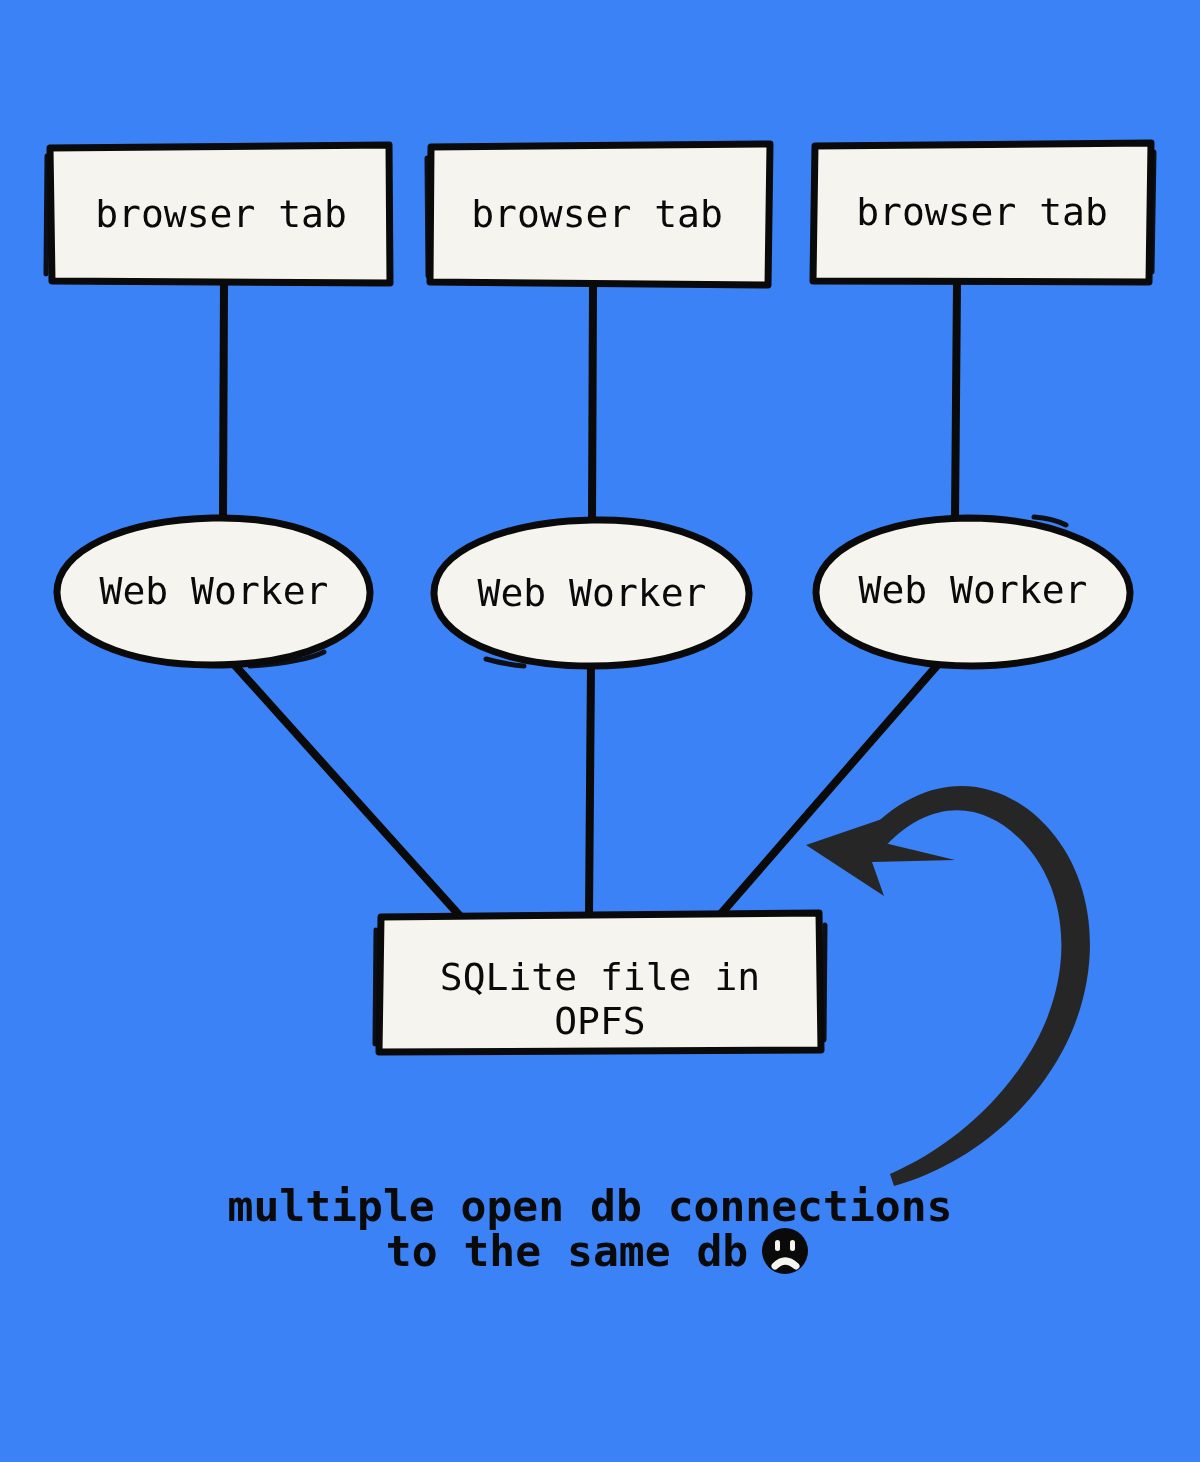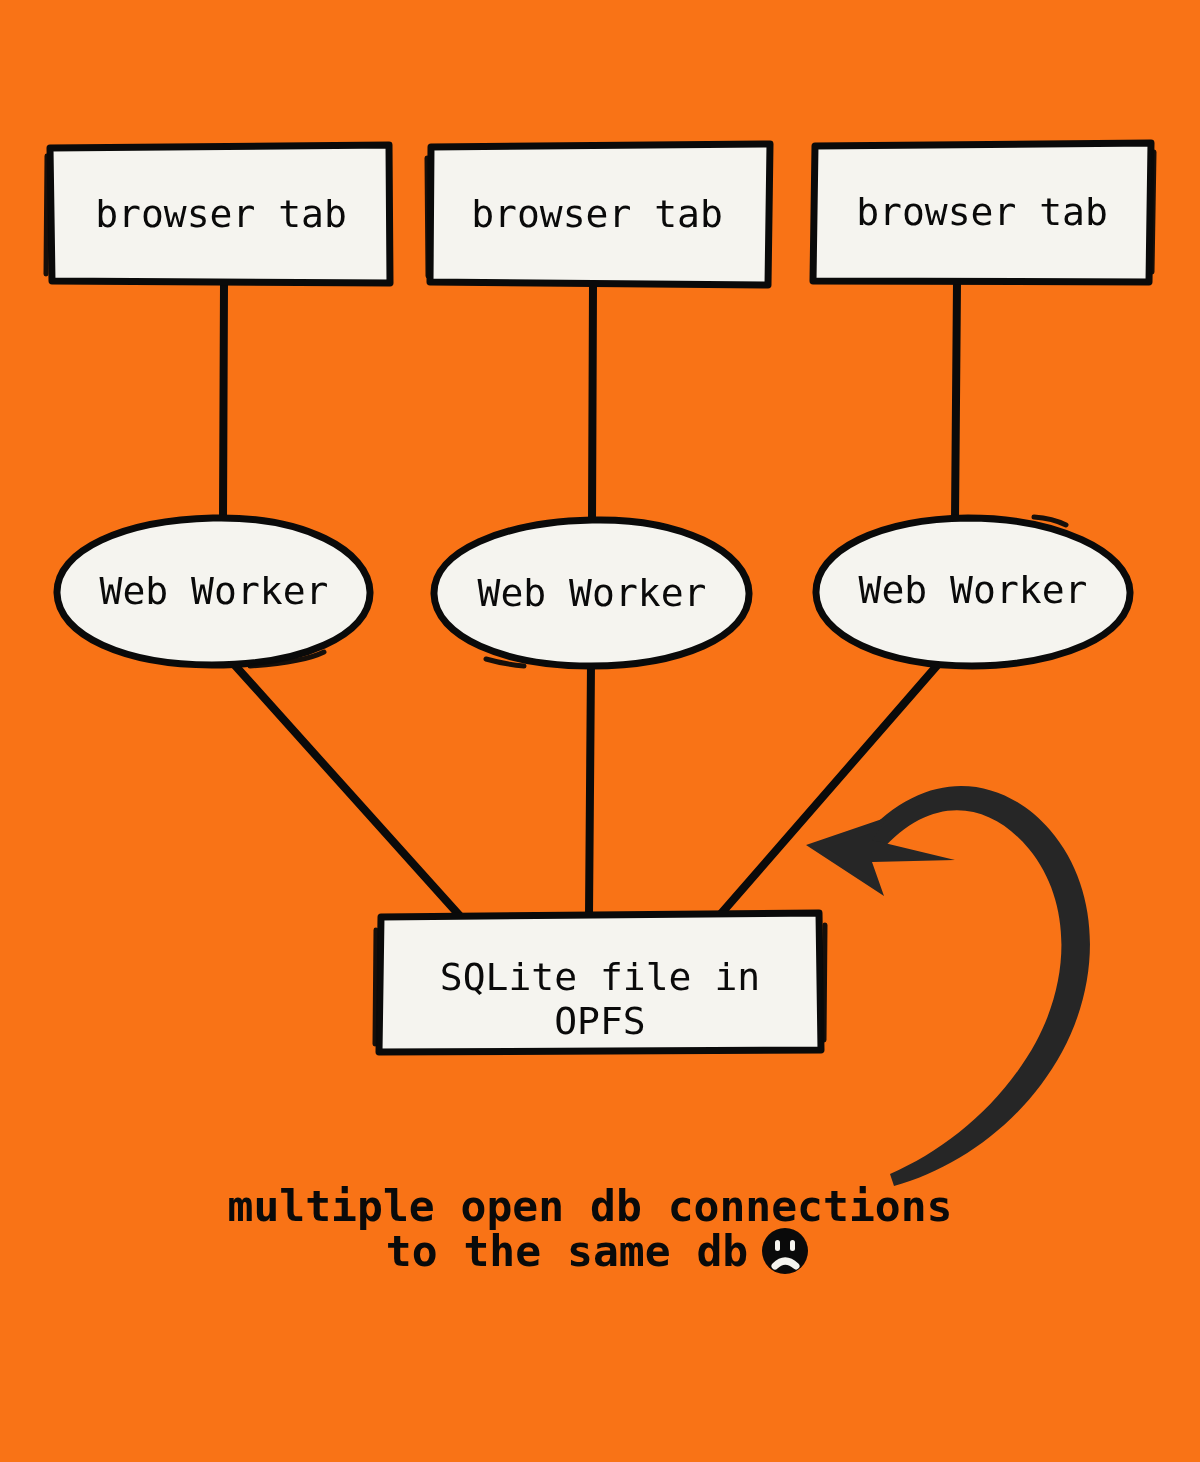--- a/index.html
+++ b/index.html
@@ -10,21 +10,21 @@
   body {
     width: 1200px;
     height: 1462px;
     overflow: hidden;
     font-family: "DejaVu Sans Mono", "Liberation Mono", monospace;
   }
   #diagram-root {
     position: relative;
     width: 1200px;
     height: 1462px;
-    background: #f97316;
+    background: #3b82f6;
   }
   svg.canvas {
     position: absolute;
     inset: 0;
     width: 1200px;
     height: 1462px;
     display: block;
   }
   .node-text {
     font-family: "DejaVu Sans Mono", "Liberation Mono", monospace;

